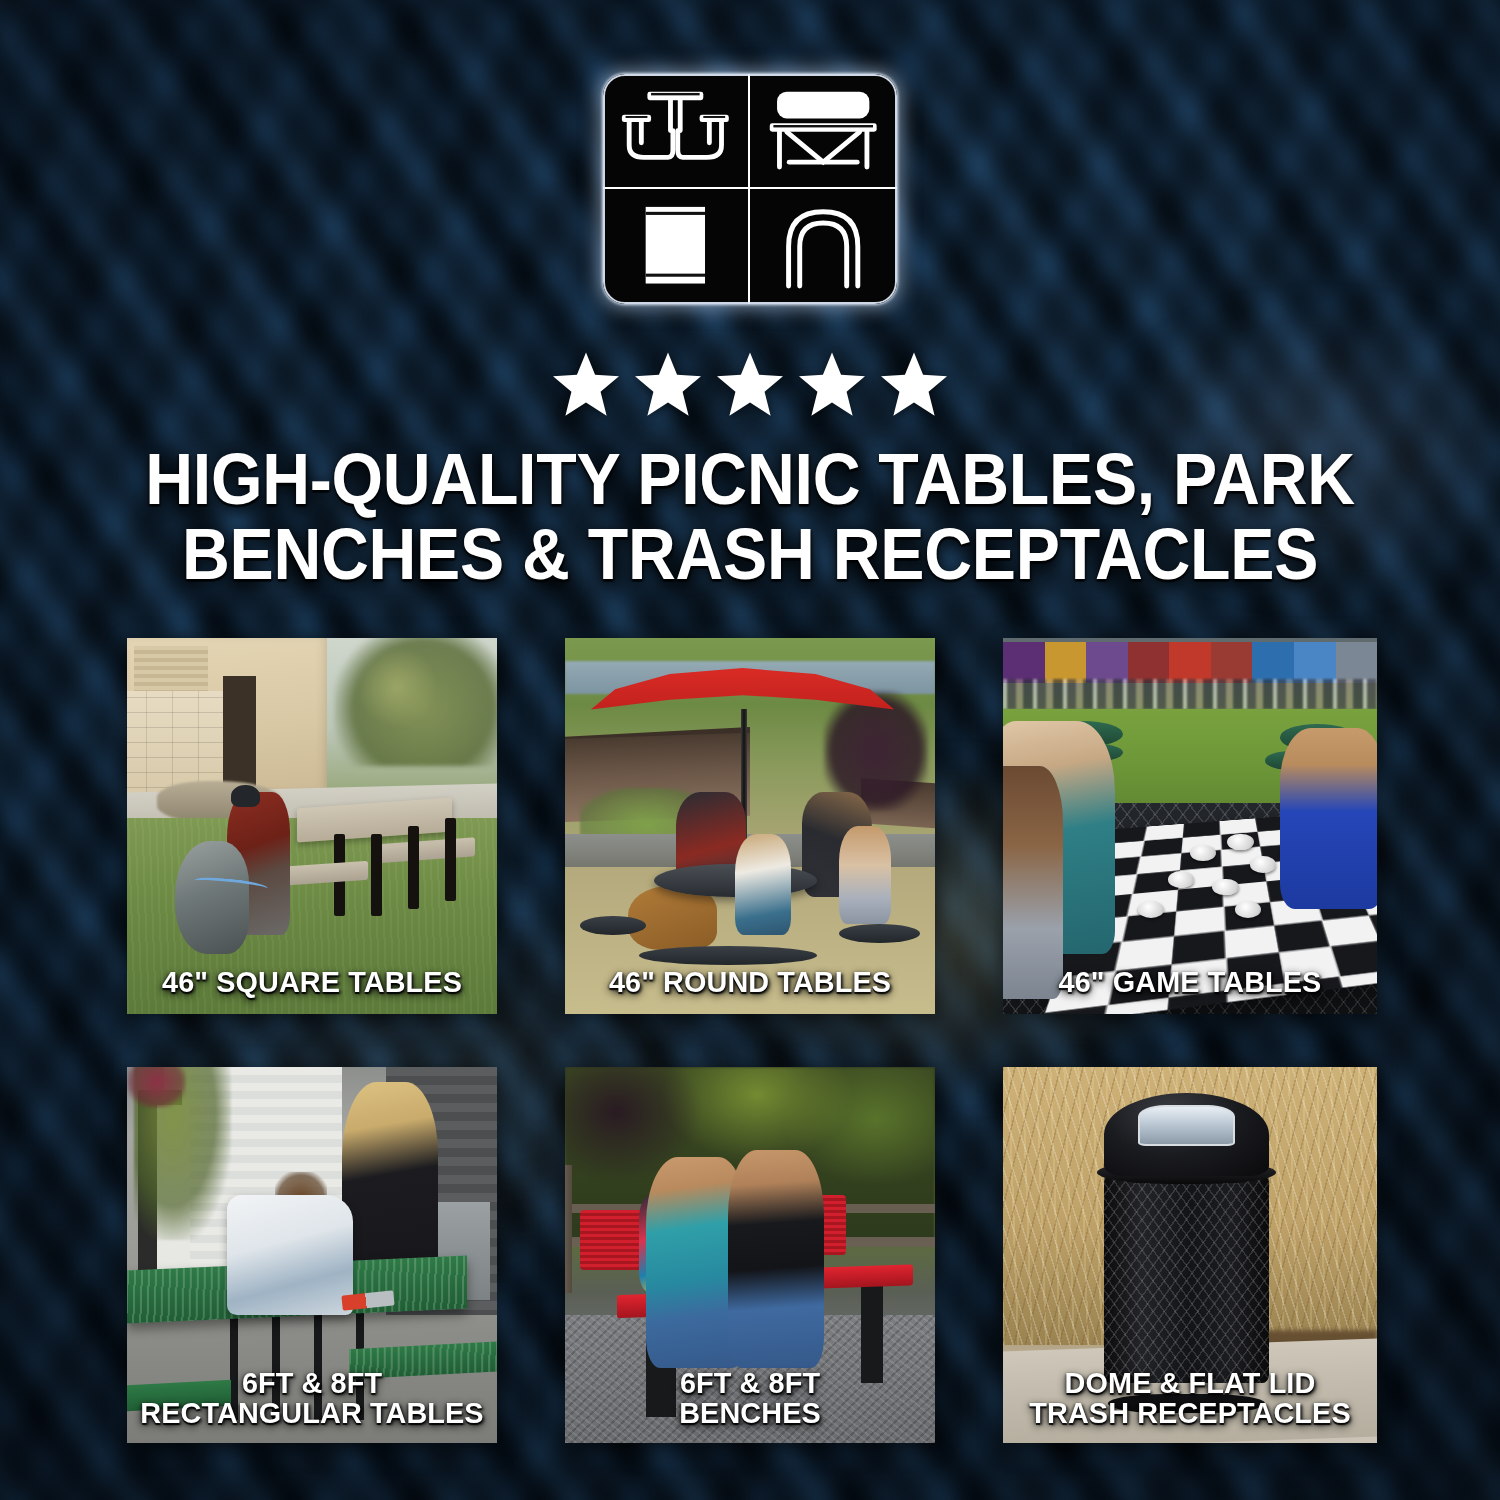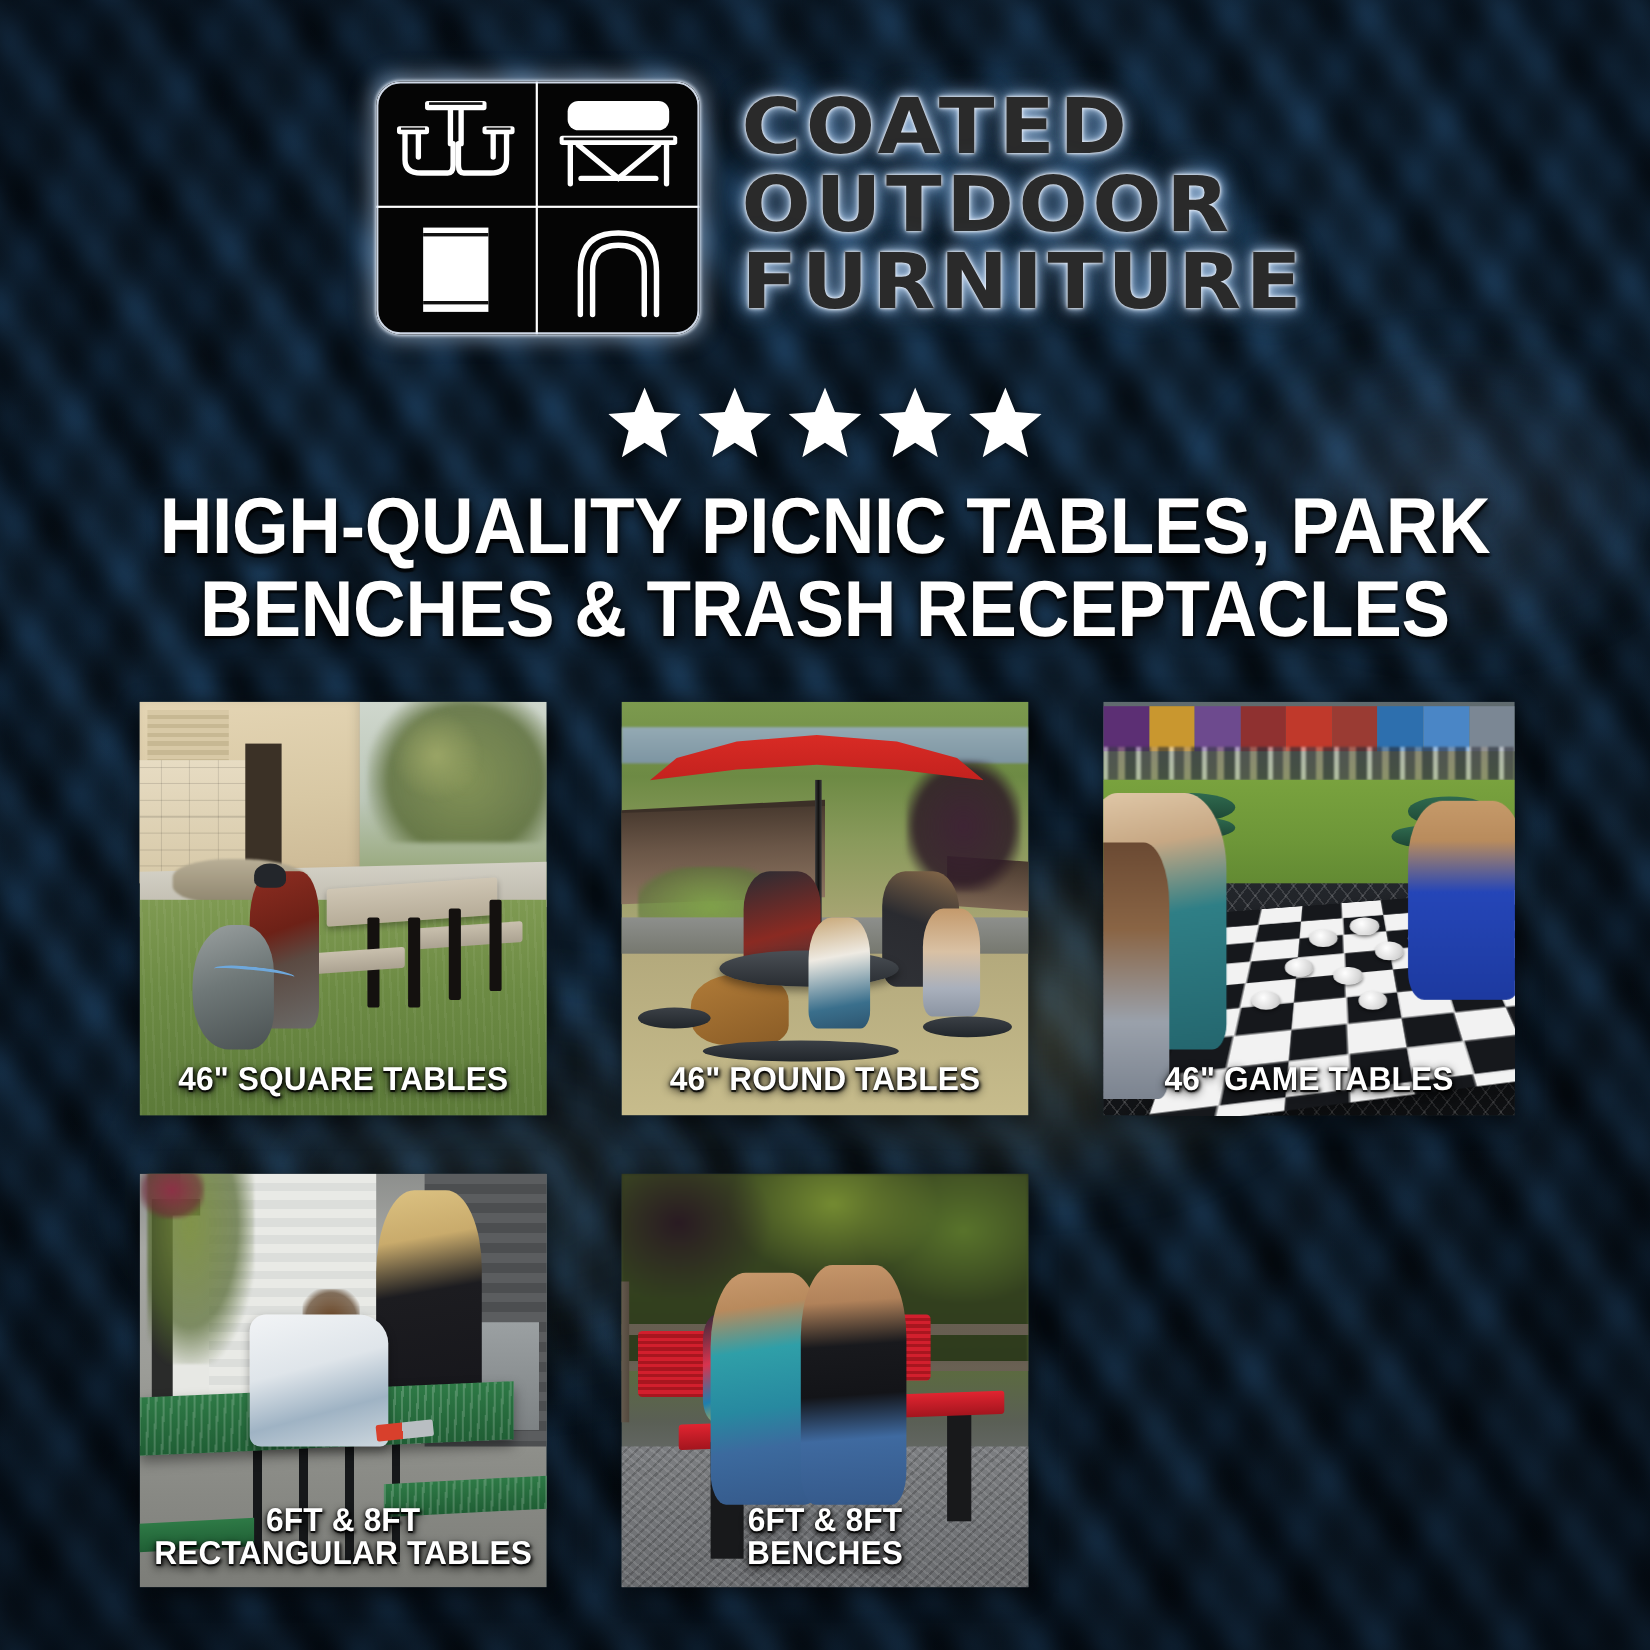--- a/index.html
+++ b/index.html
@@ -416,25 +416,20 @@
         </svg>
       </div>
       <div class="q br">
         <svg viewBox="0 0 100 80" fill="none" stroke="#ffffff" stroke-width="4" stroke-linecap="round">
           <path d="M22 72 L22 40 Q22 12 50 12 Q78 12 78 40 L78 72"></path>
           <path d="M31 72 L31 40 Q31 21 50 21 Q69 21 69 40 L69 72"></path>
         </svg>
       </div>
     </div>
 
-    <div class="logo-text">
-      <div class="ln l1">COATED</div>
-      <div class="ln l2">OUTDOOR</div>
-      <div class="ln l3">FURNITURE</div>
-    </div>
   </div>
 
   <div class="stars">
     <svg class="star" viewBox="0 0 24 23">
         <polygon points="12,0 15.3,8.1 24,8.7 17.3,14.3 19.5,23 12,18.2 4.5,23 6.7,14.3 0,8.7 8.7,8.1" fill="#ffffff"></polygon>
       </svg>
     <svg class="star" viewBox="0 0 24 23">
         <polygon points="12,0 15.3,8.1 24,8.7 17.3,14.3 19.5,23 12,18.2 4.5,23 6.7,14.3 0,8.7 8.7,8.1" fill="#ffffff"></polygon>
       </svg>
     <svg class="star" viewBox="0 0 24 23">
@@ -592,15 +587,33 @@
         <div class="t5-pack"></div>
         <div class="t5-boy1"></div>
         <div class="t5-boy2"></div>
       </div>
       <div class="cap two">
         <span class="cl">6FT &amp; 8FT</span>
         <span class="cl">BENCHES</span>
       </div>
     </div>
 
+    <div class="tile">
+      <div class="photo">
+        <div class="t6-bg"></div>
+        <div class="t6-sky"></div>
+        <div class="t6-grass"></div>
+        <div class="t6-dirt"></div>
+        <div class="t6-walk"></div>
+        <div class="t6-body"></div>
+        <div class="t6-rim"></div>
+        <div class="t6-dome"></div>
+        <div class="t6-slot"></div>
+        <div class="t6-base"></div>
+      </div>
+      <div class="cap two">
+        <span class="cl">DOME &amp; FLAT LID</span>
+        <span class="cl">TRASH RECEPTACLES</span>
+      </div>
+    </div>
 
   </div>
 </div>
 
 </body></html>

